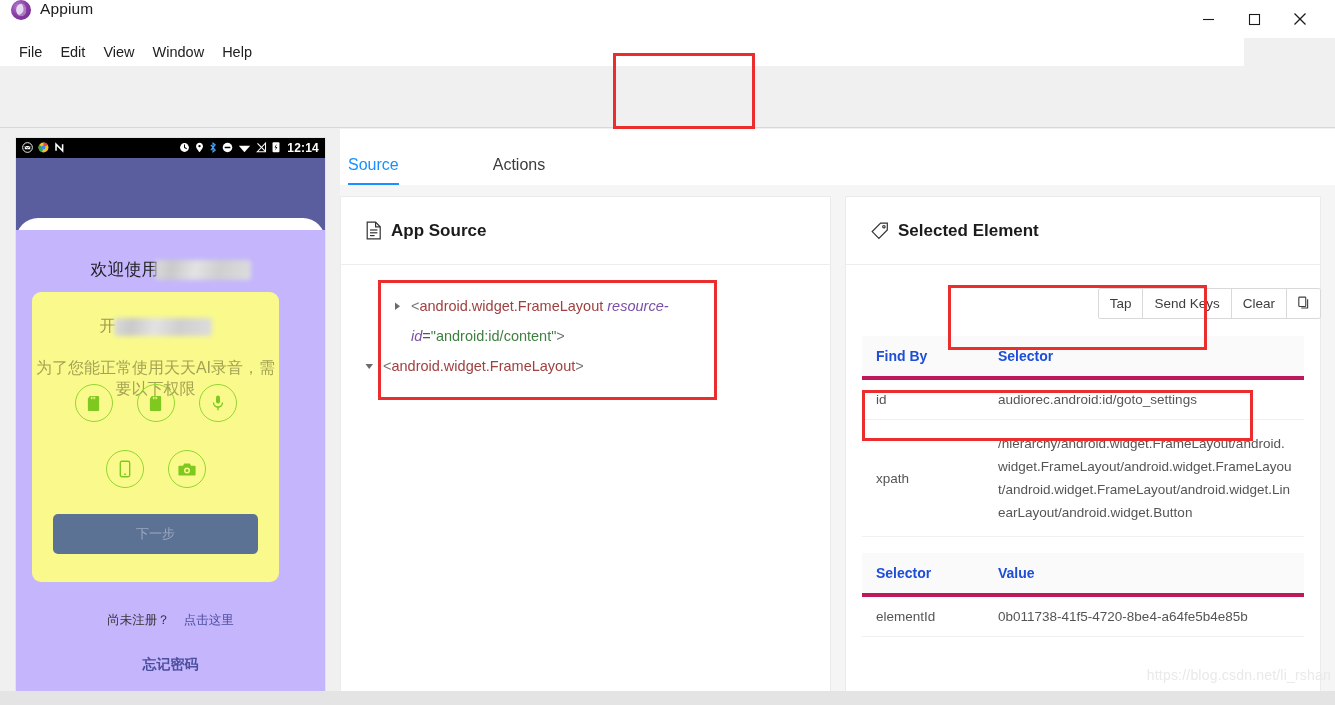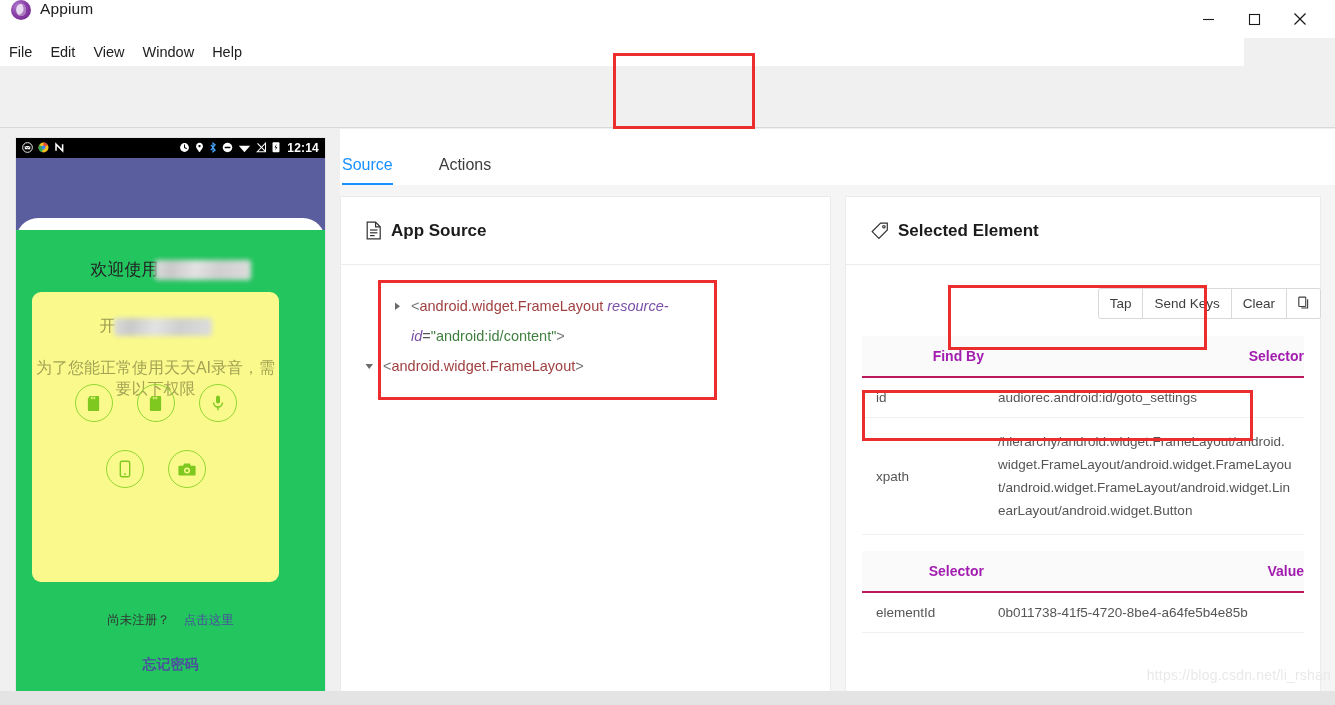--- a/index.html
+++ b/index.html
@@ -49,21 +49,21 @@
   }
   .winbtn svg { display: block; }
   .winbtn:last-child { margin-right: 12px; }
 
   
   .menubar {
     position: absolute; left: 0; top: 38px;
     width: 1244px; height: 28px;
     background: #ffffff;
     display: flex; align-items: center;
-    padding-left: 0;
+    padding-left: 10px;
   }
   .menu-item {
     font-size: 14.5px; color: #202020;
     padding: 2px 9px; line-height: 18px;
   }
 
   
   .toolbar-strip {
     position: absolute; left: 0; top: 66px;
     width: 1335px; height: 62px;
@@ -122,21 +122,21 @@
   .ph-header {
     height: 72px; background: #5a5d9e;
     position: relative;
   }
   .ph-card-top {
     position: absolute; left: 0; right: 0; top: 60px;
     height: 52px; background: #ffffff;
     border-radius: 22px 22px 0 0;
     display: flex; align-items: center; justify-content: center;
   }
-  .ph-body { position: relative; background: #22c55e; height: 468px; }
+  .ph-body { position: relative; background: #c4b5fd; height: 468px; }
   .welcome-wrap {
     position: absolute; left: 0; right: 0; top: 28px;
     display: flex; align-items: center; justify-content: center;
     font-size: 17px; color: #222; font-weight: 500;
   }
   .blurred {
     display: inline-block;
     background: linear-gradient(100deg,#dcdcdc 0%,#c9c9c9 18%,#e3e3e3 42%,#cfcfcf 66%,#dddddd 100%);
     filter: blur(2.6px);
     border-radius: 3px;
@@ -191,21 +191,22 @@
 
   
   .inspector {
     position: absolute; left: 340px; top: 129px;
     width: 995px; height: 576px;
     background: #f5f5f5;
   }
   .tabs {
     height: 56px; background: #ffffff;
     display: flex; align-items: flex-end;
-    padding-left: 2px;
+    padding-left: 8px;
+    gap: 48px;
   }
   .tab {
     padding: 0 18px 11px 0; margin-right: 28px;
     font-size: 16px; color: #3c3c3c;
     position: relative;
   }
   .tab.active { color: #1890ff; }
   .tab.active::after {
     content: ""; position: absolute; left: 0; right: 18px; bottom: 0;
     height: 2px; background: #1890ff;
@@ -257,24 +258,24 @@
   .btn-group { display: flex; box-shadow: 0 0 0 1px #d9d9d9; border-radius: 2px; overflow: hidden; }
   .sbtn {
     height: 29px; padding: 0 11px;
     display: flex; align-items: center; justify-content: center;
     background: #ffffff; color: #3d3d3d; font-size: 13.5px;
     border-right: 1px solid #d9d9d9;
   }
   .sbtn:last-child { border-right: none; padding: 0 9px; }
   table.kv { width: 100%; border-collapse: collapse; table-layout: fixed; }
   table.kv th {
-    background: #fafafa; text-align: right;
-    font-size: 14px; color: #a21caf; font-weight: bold;
+    background: #fafafa; text-align: left;
+    font-size: 14px; color: #1d4ed8; font-weight: bold;
     padding: 12px 0 12px 14px;
-    border-bottom: 2px solid #be185d;
+    border-bottom: 4px solid #be185d;
   }
   table.kv td {
     font-size: 13.5px; color: #555;
     padding: 12px 10px 12px 14px;
     border-bottom: 1px solid #f0f0f0;
     vertical-align: middle;
     word-break: break-all;
   }
   table.kv col.c1 { width: 122px; }
   .kv-wrap { padding: 0 16px; }
@@ -512,20 +513,21 @@
             </div>
             <div class="perm">
               <svg width="18" height="15" viewBox="0 0 18 15">
                   <path d="M1.2 3.8 H5 L6.2 1.6 H11.8 L13 3.8 H16.8 A1 1 0 0 1 17.6 4.8 V12.6 A1 1 0 0 1 16.8 13.6 H1.2 A1 1 0 0 1 .4 12.6 V4.8 A1 1 0 0 1 1.2 3.8 Z" fill="currentColor"></path>
                   <circle cx="9" cy="8.4" r="3" fill="#fafa8c"></circle>
                   <circle cx="9" cy="8.4" r="1.5" fill="currentColor"></circle>
                 </svg>
             </div>
           </div>
 
+          <div class="next-btn">下一步</div>
         </div>
 
         <div class="reg-line">
           <span>尚未注册？</span>
           <span class="reg-link">点击这里</span>
         </div>
         <div class="forgot">忘记密码</div>
       </div>
     </div>
   </div>

